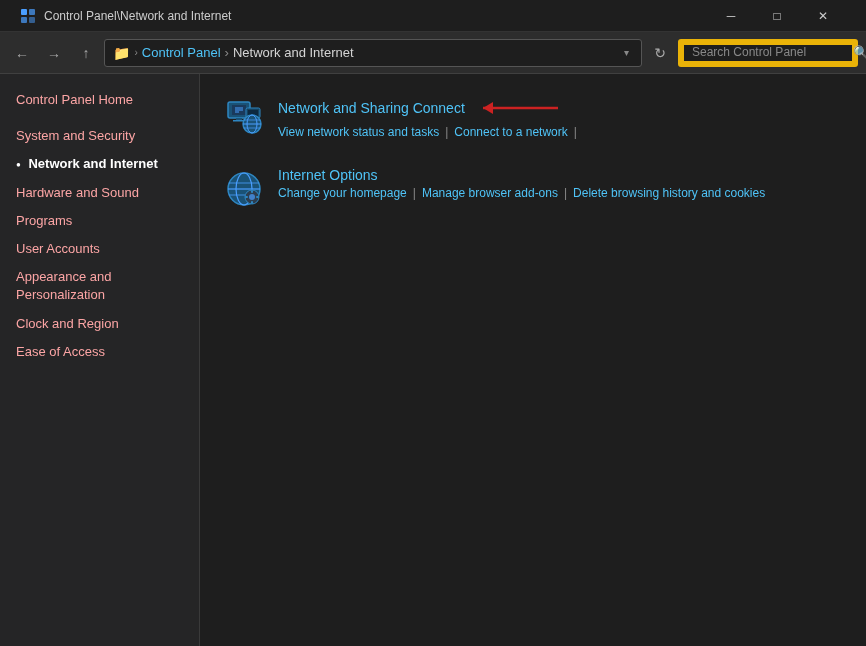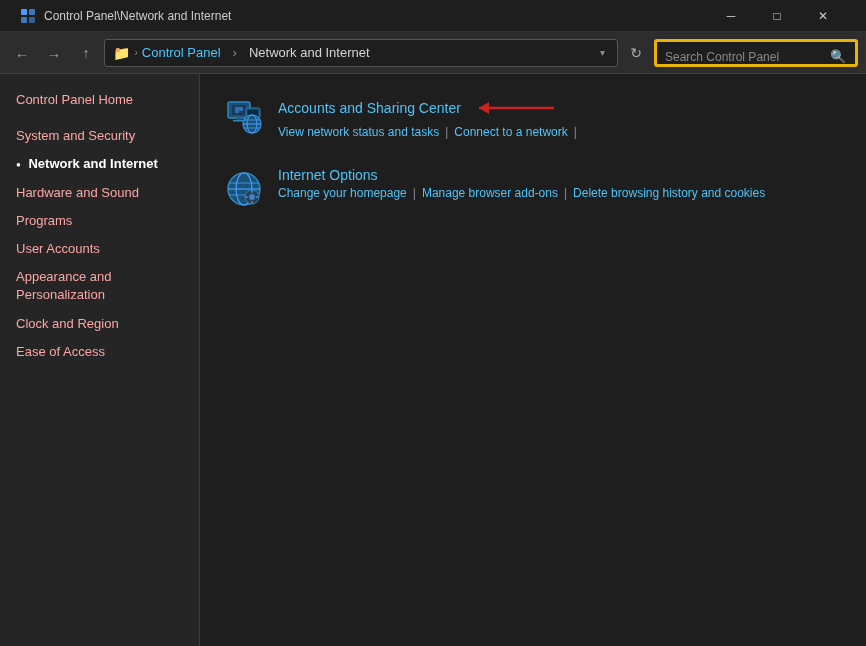--- a/index.html
+++ b/index.html
@@ -86,21 +86,21 @@
       padding: 0 8px;
       gap: 4px;
       cursor: pointer;
     }
     .address-folder-icon {
       font-size: 14px;
     }
     .address-path {
       display: flex;
       align-items: center;
-      gap: 12px;
+      gap: 4px;
       flex: 1;
       font-size: 13px;
       color: #d4d4d4;
     }
     .address-chevron {
       color: #888;
       font-size: 10px;
     }
     .address-path-separator {
       color: #888;
@@ -117,27 +117,27 @@
       display: flex;
       align-items: center;
       justify-content: center;
       cursor: pointer;
       color: #aaa;
       border-radius: 3px;
       font-size: 14px;
     }
 
     .search-box {
-      width: 204px;
+      width: 180px;
       height: 28px;
       background: #1e1e1e;
-      border: 3px solid #eab308;
+      border: 6px solid #eab308;
       border-radius: 3px;
       display: flex;
-      align-items: flex-end;
+      align-items: flex-start;
       padding: 0 8px;
       gap: 6px;
     }
     .search-input {
       flex: 1;
       background: transparent;
       border: none;
       outline: none;
       color: #d4d4d4;
       font-size: 12px;
@@ -333,21 +333,21 @@
 
           <circle cx="28" cy="28" r="9" fill="#1a5276" stroke="#2e86c1" stroke-width="1.5"></circle>
           <ellipse cx="28" cy="28" rx="5" ry="9" fill="none" stroke="#4a9eff" stroke-width="1"></ellipse>
           <line x1="19" y1="28" x2="37" y2="28" stroke="#4a9eff" stroke-width="1"></line>
           <line x1="20" y1="24" x2="36" y2="24" stroke="#4a9eff" stroke-width="0.7"></line>
           <line x1="20" y1="32" x2="36" y2="32" stroke="#4a9eff" stroke-width="0.7"></line>
         </svg>
       </div>
       <div class="section-body">
         <div style="display:flex;align-items:center;gap:8px;">
-          <a class="section-title">Accounts and Sharing Center</a>
+          <a class="section-title">Network and Sharing Connect</a>
 
           <svg width="90" height="28" viewBox="0 0 90 28" style="overflow:visible;">
             <line x1="85" y1="14" x2="10" y2="14" stroke="#cc2222" stroke-width="2.5"></line>
             <polygon points="10,14 20,8 20,20" fill="#cc2222"></polygon>
           </svg>
         </div>
         <div class="section-links">
           <a class="section-link">View network status and tasks</a>
           <span class="section-link-sep">|</span>
           <a class="section-link">Connect to a network</a>

